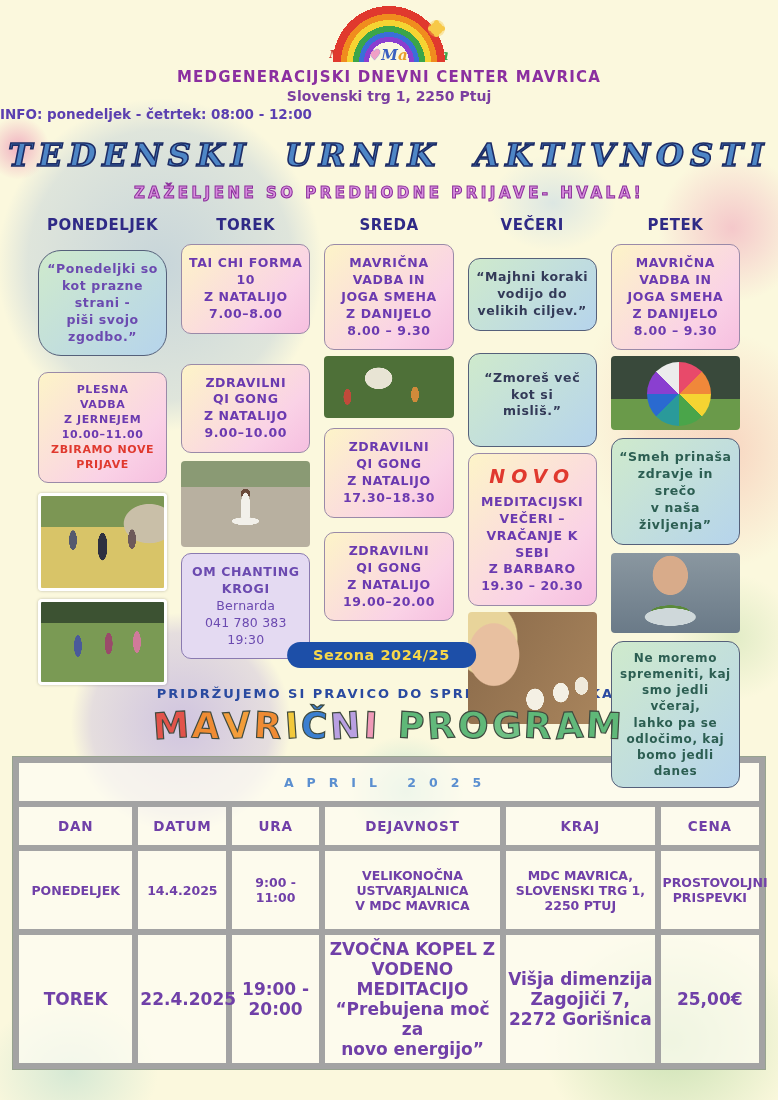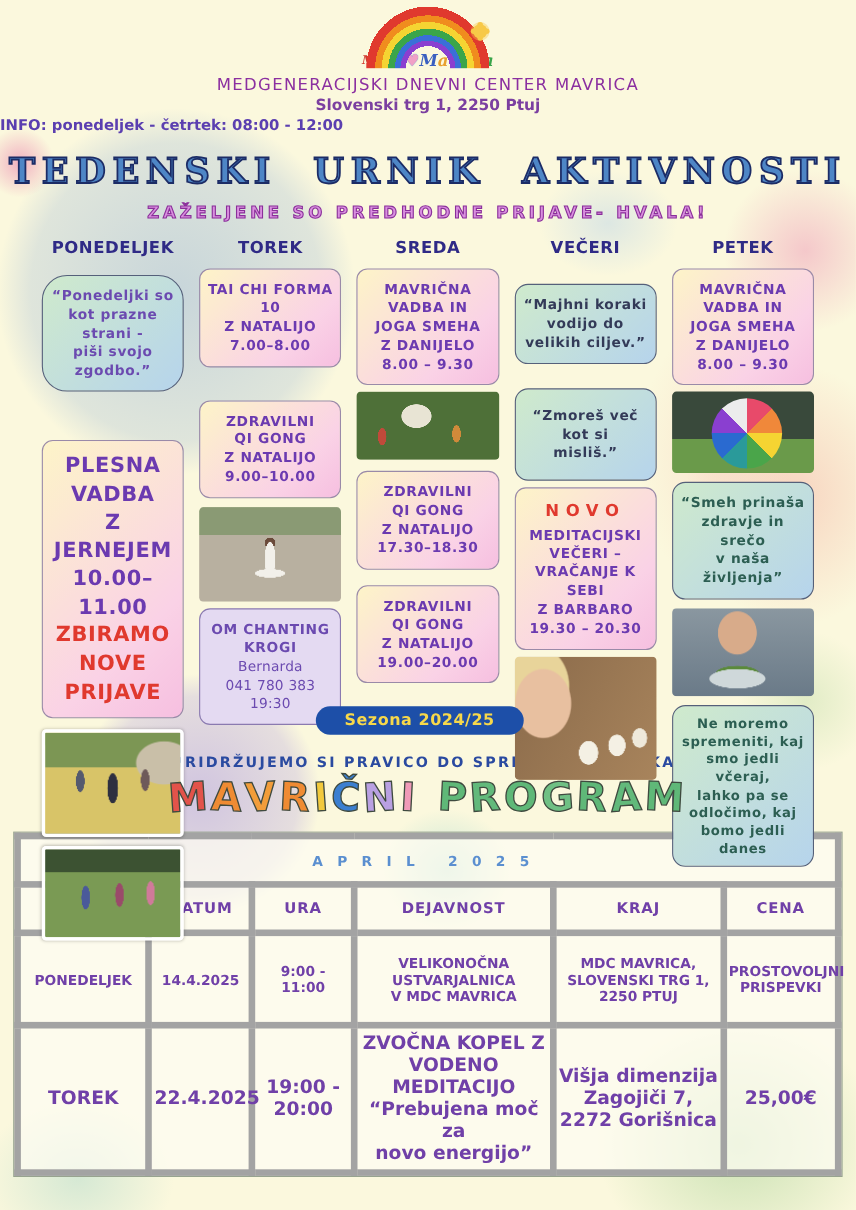--- a/index.html
+++ b/index.html
@@ -32,53 +32,53 @@
     background:radial-gradient(56px 56px at 50% 100%,
       transparent 0 20px, #8a3fd0 20px 25px, #3a6fd8 25px 30px,
       #3aa54a 30px 36px, #f5d432 36px 42px, #f08c1e 42px 48px,
       #e0392e 48px 56px, transparent 56px);
   }
   .sun { position:absolute; right:2px; top:16px; width:13px; height:13px; border-radius:50%;
     background:#f7c948; box-shadow:0 0 0 2px rgba(247,201,72,.4), 0 -6px 0 -4px #f7c948, 0 6px 0 -4px #f7c948, -6px 0 0 -4px #f7c948, 6px 0 0 -4px #f7c948; }
   .logo-row { margin-top:-16px; font-family:"DejaVu Serif", serif; font-style:italic; font-weight:bold; font-size:15px; }
   .logo-mdc { color:#d03a2e; font-size:11px; letter-spacing:1px; vertical-align:2px; }
   .logo-heart { color:#f0a0c6; text-shadow:0 0 1px #3a6fd8; font-style:normal; }
-  .org-name   { text-align:center; color:#8b2fa0; font-weight:normal; font-size:15px; letter-spacing:1.2px; margin-top:4px; }
+  .org-name   { text-align:center; color:#8b2fa0; font-weight:bold; font-size:15px; letter-spacing:1.2px; margin-top:4px; }
   .address    { text-align:center; color:#7b3fa0; font-weight:bold; font-size:14px; margin-top:2px; }
   .contact-row{ display:flex; justify-content:center; gap:42px; align-items:center; color:#5b3fb0; font-weight:bold; font-size:13.5px; margin-top:3px; }
   .globe-icon { color:#4a7fd0; font-size:15px; font-weight:normal; }
   .info-line  { text-align:left; color:#5b3fb0; font-weight:bold; font-size:13.5px; margin-top:2px; }
 
   
   .main-title {
     margin-top:14px; text-align:center; white-space:nowrap;
     font-family:"DejaVu Serif", serif; font-weight:bold;
     font-size:32px; letter-spacing:6px; word-spacing:16px;
-    color:#4e86c6; -webkit-text-stroke:1.6px #1c2c66;
+    color:#4e86c6;font-style:italic; -webkit-text-stroke:1.6px #1c2c66;
   }
   .sub-title {
     margin-top:10px; text-align:center; font-weight:bold;
     font-size:15px; letter-spacing:3.5px;
     color:#d98fdf; -webkit-text-stroke:1px #8a2f9a;
   }
 
   
   .board { display:grid; grid-template-columns:repeat(5,1fr); gap:0 14px; padding:0 38px; margin-top:14px; height:456px; position:relative; }
   .day-head { text-align:center; color:#2f2a86; font-weight:bold; font-size:15px; letter-spacing:0.5px; padding-bottom:10px; }
   .col { display:flex; flex-direction:column; }
   .card { border-radius:10px; padding:10px 5px; text-align:center; font-weight:bold; font-size:12.5px; line-height:1.35; letter-spacing:0.6px; }
   .warm { background:linear-gradient(135deg,#fdf4c8 0%, #fad2e6 70%, #f6bfe0 100%); border:1px solid #9a8aa8; color:#6b3ab0; }
   .quote { background:linear-gradient(135deg,#cfeacc, #b6d4ec); border:1px solid #55607a; border-radius:12px; font-size:12.5px; }
   .qt-purple { color:#6b4ab0;border-radius:23px; }
   .qt-slate  { color:#333a58; }
   .qt-teal   { color:#2c5e52; }
   .lavender { background:#e4daf2; border:1px solid #8a7ab0; color:#6b4ab0; }
   .lavender .sub { font-weight:normal; letter-spacing:0.2px; }
   .red { color:#e0392e; }
-  .novo-label { color:#e0392e; font-size:15px; letter-spacing:6px; margin-bottom:4px; }
+  .novo-label { color:#e0392e; font-size:19px; letter-spacing:6px; margin-bottom:4px;font-style:italic; }
   .photo { border-radius:4px; flex:none; }
   .framed { border:3px solid #fff; box-shadow:0 0 3px rgba(0,0,0,.25); }
 
   .ph-dance { height:92px; margin-top:10px;
     background:
       radial-gradient(5px 14px at 50% 55%, #2e3040 96%, transparent),
       radial-gradient(4px 10px at 26% 48%, #555a6e 96%, transparent),
       radial-gradient(4px 10px at 74% 47%, #6e5a5a 96%, transparent),
       radial-gradient(26px 20px at 88% 30%, #c9bfa8 96%, transparent),
       linear-gradient(#7c9654 0 34%, #d8c468 34% 100%); }
@@ -179,21 +179,21 @@
     <div class="day-head">SREDA</div>
     <div class="day-head">VEČERI</div>
     <div class="day-head">PETEK</div>
 
     <div class="col">
       <div class="card quote qt-purple pre" style="margin-top:6px;">“Ponedeljki so
 kot prazne
 strani -
 piši svojo
 zgodbo.”</div>
-      <div class="card warm" style="margin-top:44px; font-size:19px;">
+      <div class="card warm" style="margin-top:16px; font-size:11px;">
         <div class="pre">PLESNA
 VADBA
 Z JERNEJEM</div>
         <div>10.00–11.00</div>
         <div class="red pre">ZBIRAMO NOVE
 PRIJAVE</div>
       </div>
       <div class="photo framed ph-dance"></div>
       <div class="photo framed ph-grass"></div>
     </div>
@@ -231,21 +231,21 @@
       <div class="card warm pre" style="margin-top:14px;">ZDRAVILNI
 QI GONG
 Z NATALIJO
 19.00–20.00</div>
     </div>
 
     <div class="col">
       <div class="card quote qt-slate pre" style="margin-top:14px;">“Majhni koraki
 vodijo do
 velikih ciljev.”</div>
-      <div class="card quote qt-slate pre" style="margin-top:22px; padding-top:16px; padding-bottom:16px;">“Zmoreš več kot si
+      <div class="card quote qt-slate pre" style="margin-top:22px; padding-top:16px; padding-bottom:26px;">“Zmoreš več kot si
 misliš.”</div>
       <div class="card warm" style="margin-top:6px;">
         <div class="novo-label">NOVO</div>
         <div class="pre">MEDITACIJSKI
 VEČERI –
 VRAČANJE K
 SEBI
 Z BARBARO
 19.30 – 20.30</div>
       </div>

